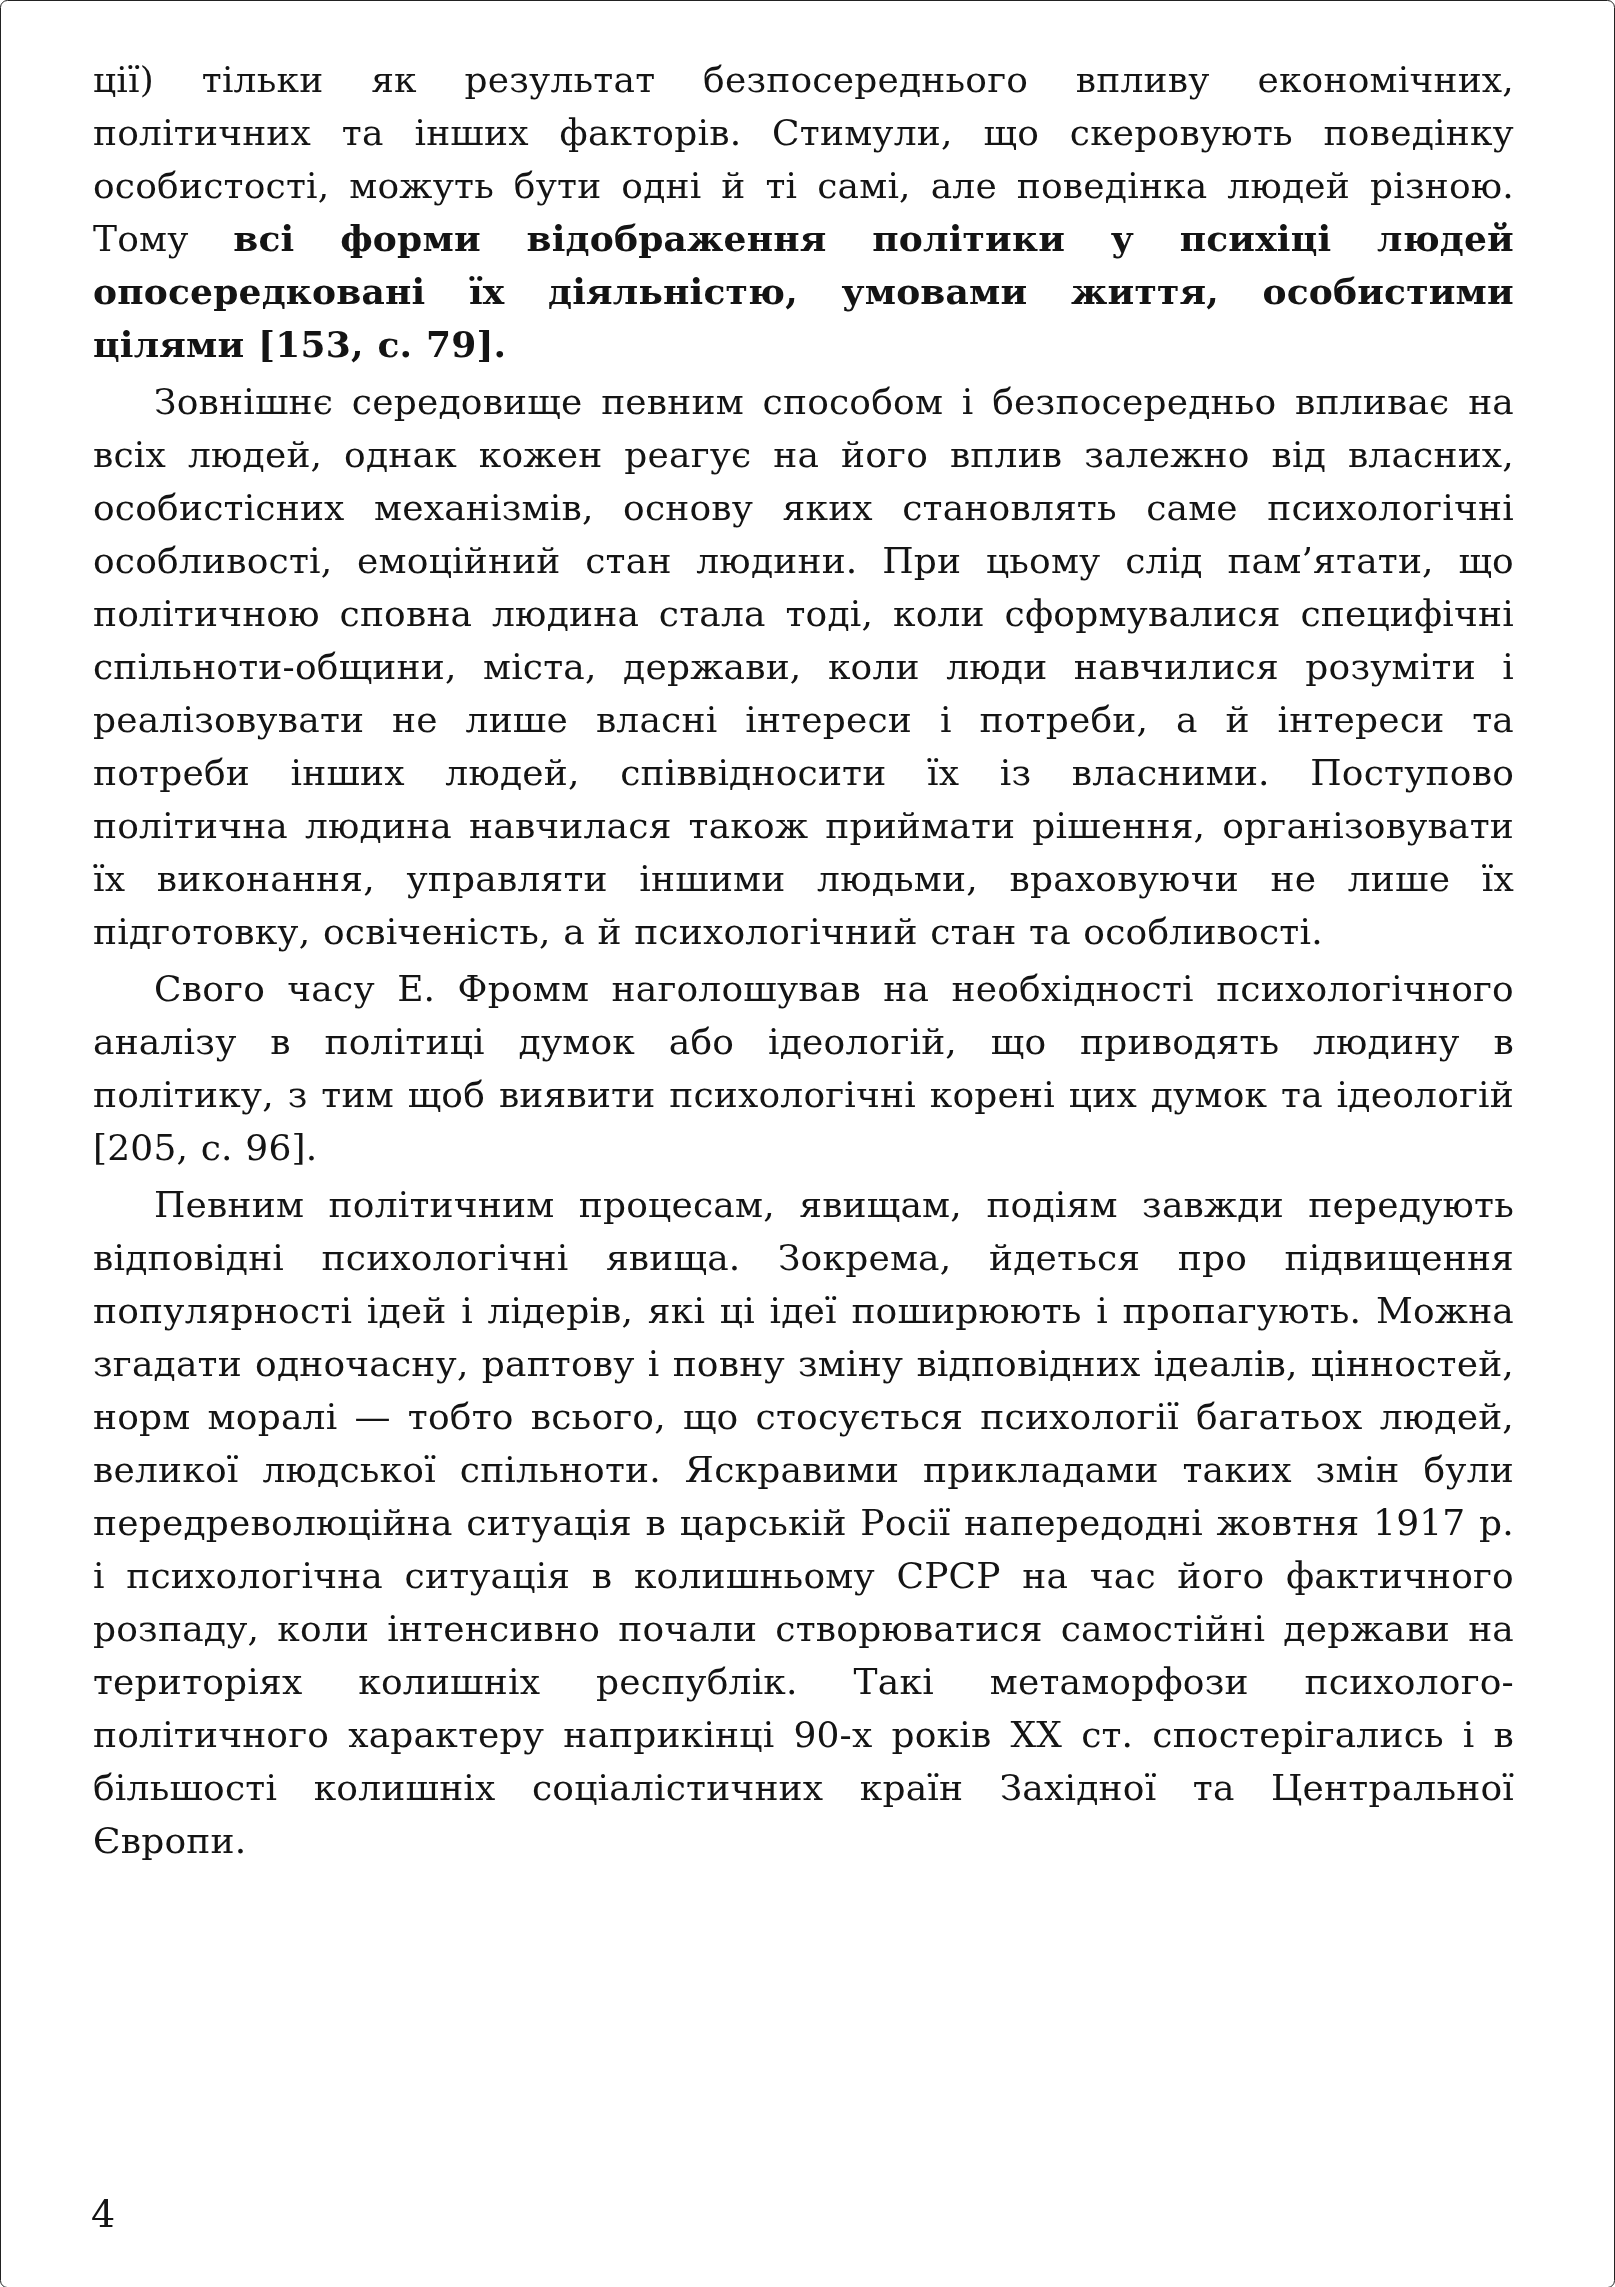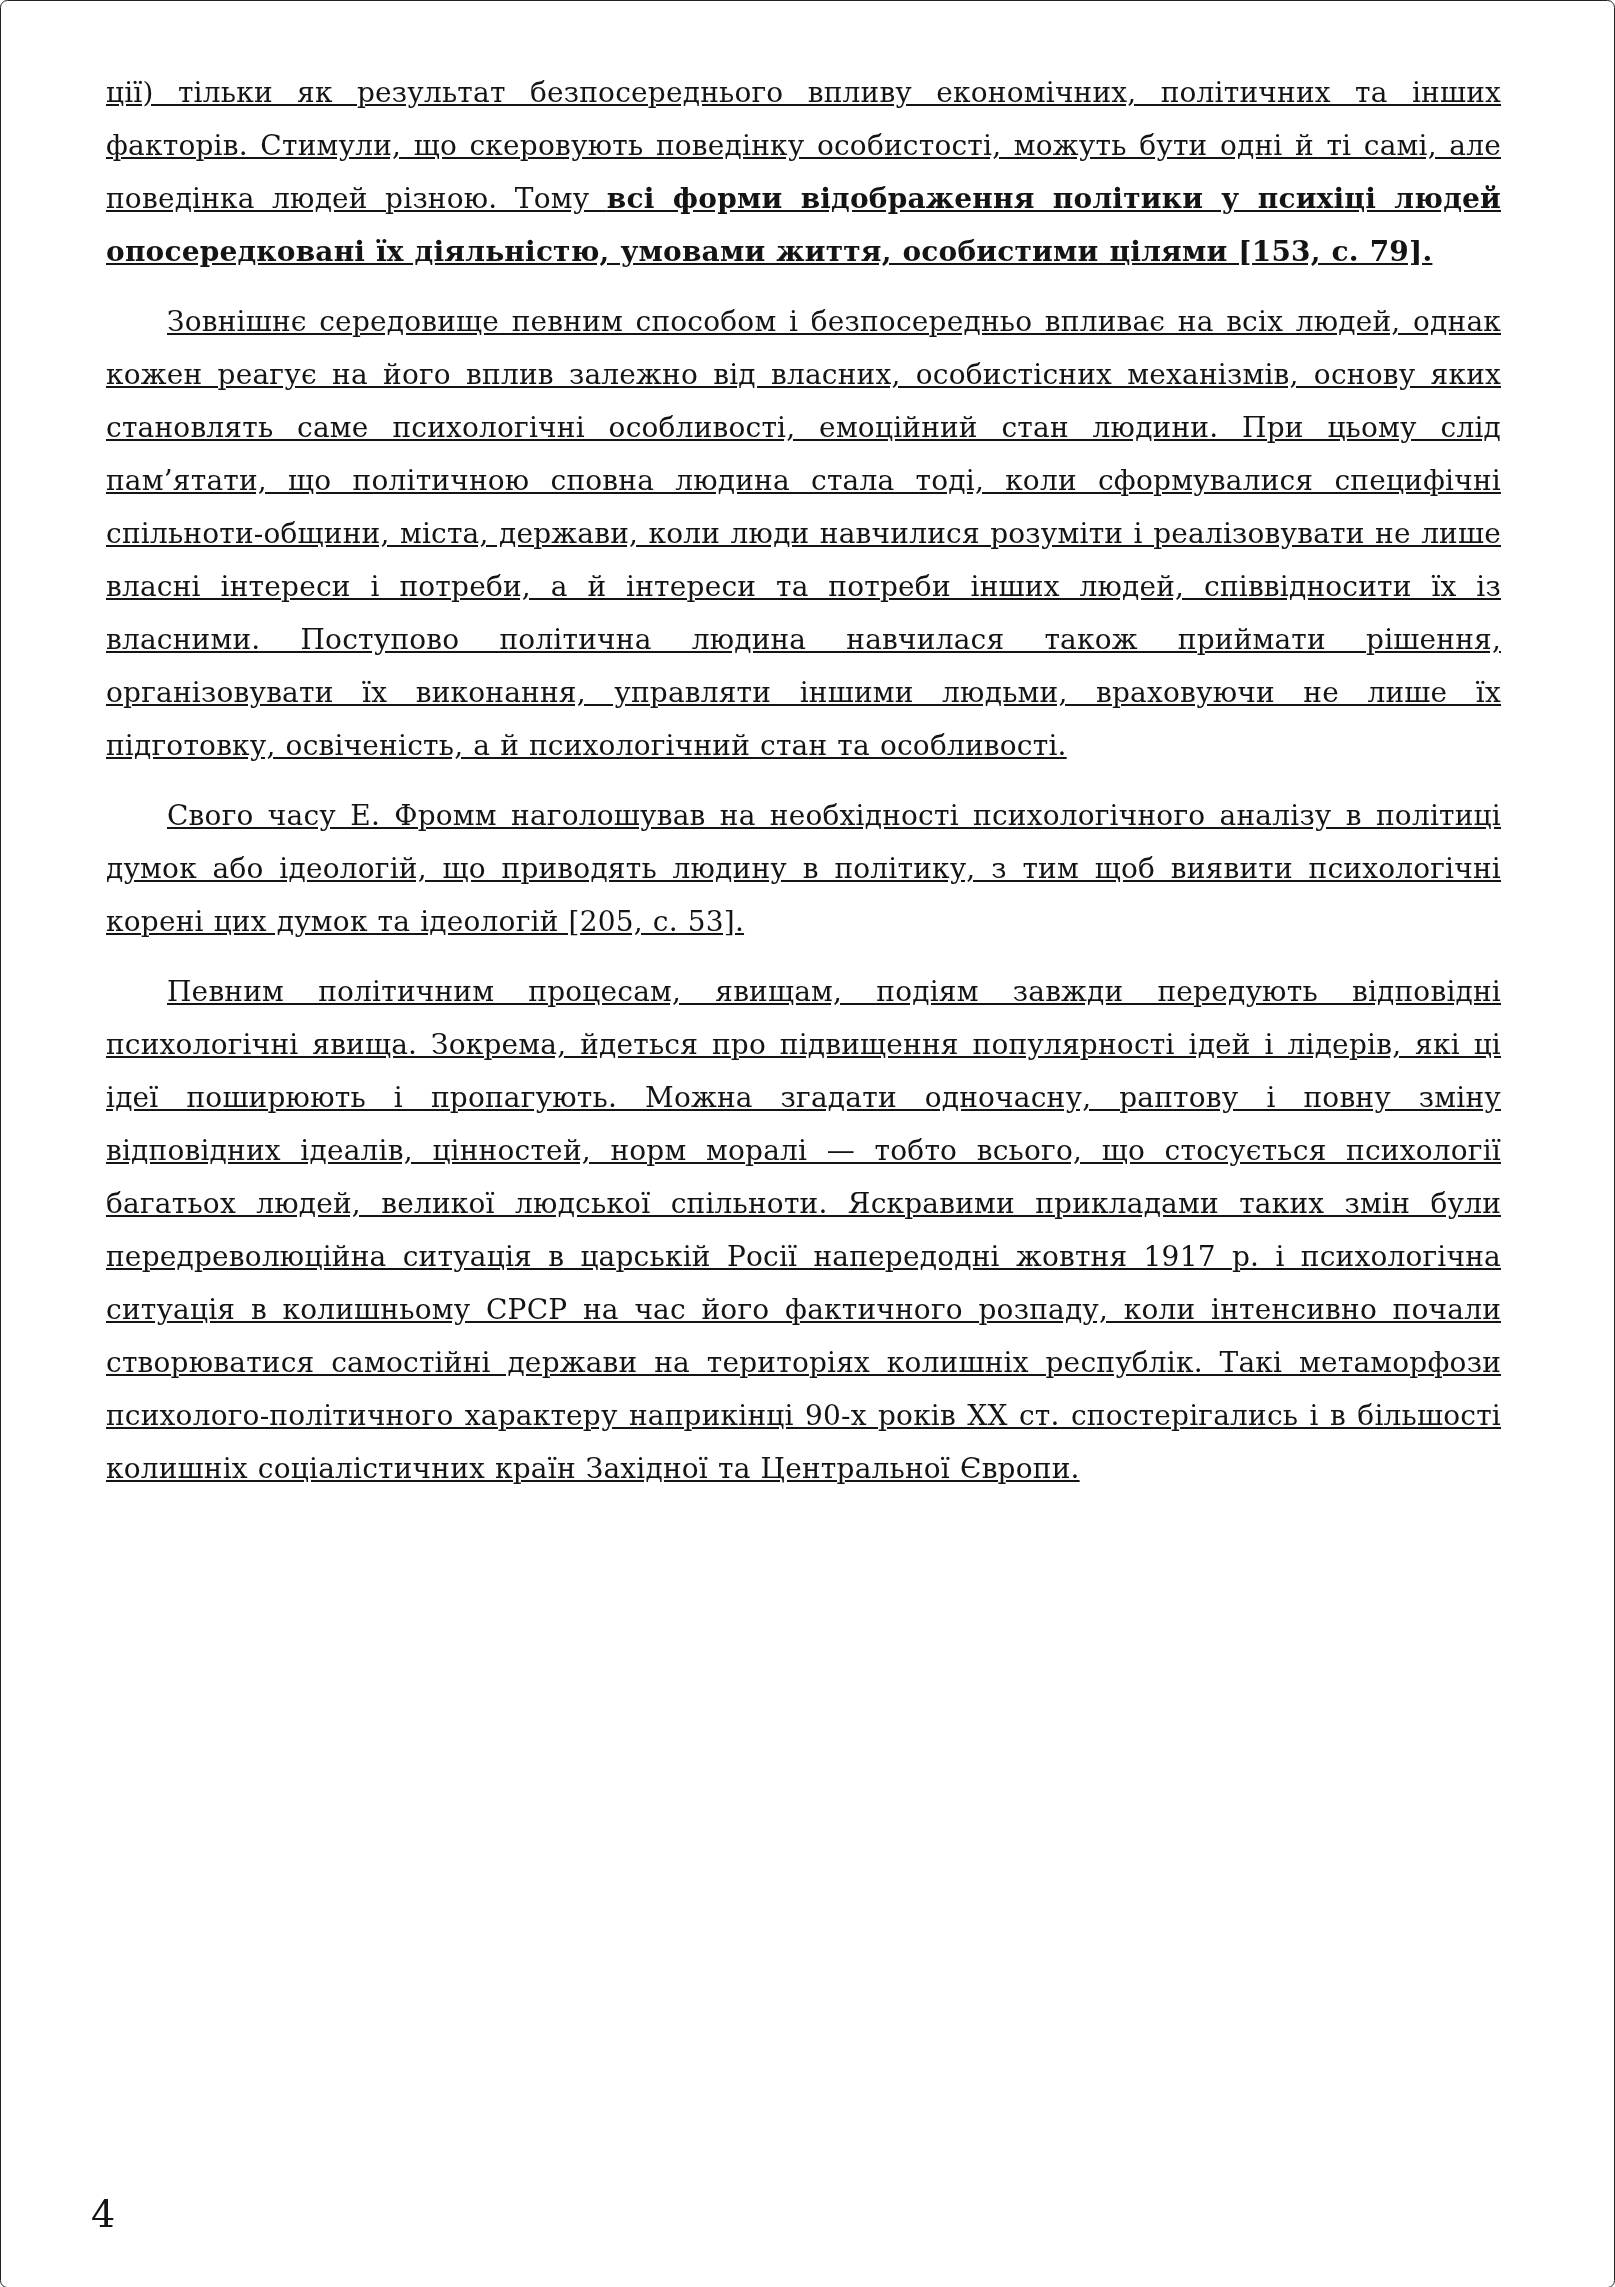--- a/index.html
+++ b/index.html
@@ -19,27 +19,26 @@
     font-family: "DejaVu Serif", "Liberation Serif", serif;
     color: #141414;
   }
   .text-block {
     position: absolute;
     top: 48px;
     left: 88px;
     width: 1429px;
   }
   .text-block p {
-    margin: 17px;
-    font-size: 28px;
+    margin: 4px;
+    font-size: 36px;
     line-height: 53px;
     text-align: justify;
     letter-spacing: 0.2px;
     word-spacing: 0.9px;
-    text-decoration: underline;
   }
   .text-block p.indent {
     text-indent: 61px;
   }
   .text-block .bold {
     font-weight: bold;
   }
   .page-number {
     position: absolute;
     left: 90px;
@@ -49,18 +48,18 @@
     color: #141414;
   }
 </style>
 </head>
 <body>
 
 <div class="page">
   <div class="text-block">
       <p class=""><span>ції) тільки як результат безпосереднього впливу економічних, політичних та інших факторів. Стимули, що скеровують поведінку особистості, можуть бути одні й ті самі, але поведінка людей різною. Тому </span><span class="bold">всі форми відображення політики у психіці людей опосередковані їх діяльністю, умовами життя, особистими цілями [153, с. 79].</span></p>
       <p class="indent"><span>Зовнішнє середовище певним способом і безпосередньо впливає на всіх людей, однак кожен реагує на його вплив залежно від власних, особистісних механізмів, основу яких становлять саме психологічні особливості, емоційний стан людини. При цьому слід пам’ятати, що політичною сповна людина стала тоді, коли сформувалися специфічні спільноти-общини, міста, держави, коли люди навчилися розуміти і реалізовувати не лише власні інтереси і потреби, а й інтереси та потреби інших людей, співвідносити їх із власними. Поступово політична людина навчилася також приймати рішення, організовувати їх виконання, управляти іншими людьми, враховуючи не лише їх підготовку, освіченість, а й психологічний стан та особливості.</span></p>
-      <p class="indent"><span>Свого часу Е. Фромм наголошував на необхідності психологічного аналізу в політиці думок або ідеологій, що приводять людину в політику, з тим щоб виявити психологічні корені цих думок та ідеологій [205, с. 53].</span></p>
+      <p class="indent"><span>Свого часу Е. Фромм наголошував на необхідності психологічного аналізу в політиці думок або ідеологій, що приводять людину в політику, з тим щоб виявити психологічні корені цих думок та ідеологій [205, с. 96].</span></p>
       <p class="indent"><span>Певним політичним процесам, явищам, подіям завжди передують відповідні психологічні явища. Зокрема, йдеться про підвищення популярності ідей і лідерів, які ці ідеї поширюють і пропагують. Можна згадати одночасну, раптову і повну зміну відповідних ідеалів, цінностей, норм моралі — тобто всього, що стосується психології багатьох людей, великої людської спільноти. Яскравими прикладами таких змін були передреволюційна ситуація в царській Росії напередодні жовтня 1917 р. і психологічна ситуація в колишньому СРСР на час його фактичного розпаду, коли інтенсивно почали створюватися самостійні держави на територіях колишніх республік. Такі метаморфози психолого-політичного характеру наприкінці 90-х років XX ст. спостерігались і в більшості колишніх соціалістичних країн Західної та Центральної Європи.</span></p>
     </div>
   <div class="page-number">4</div>
 </div>
 
 
 </body></html>

